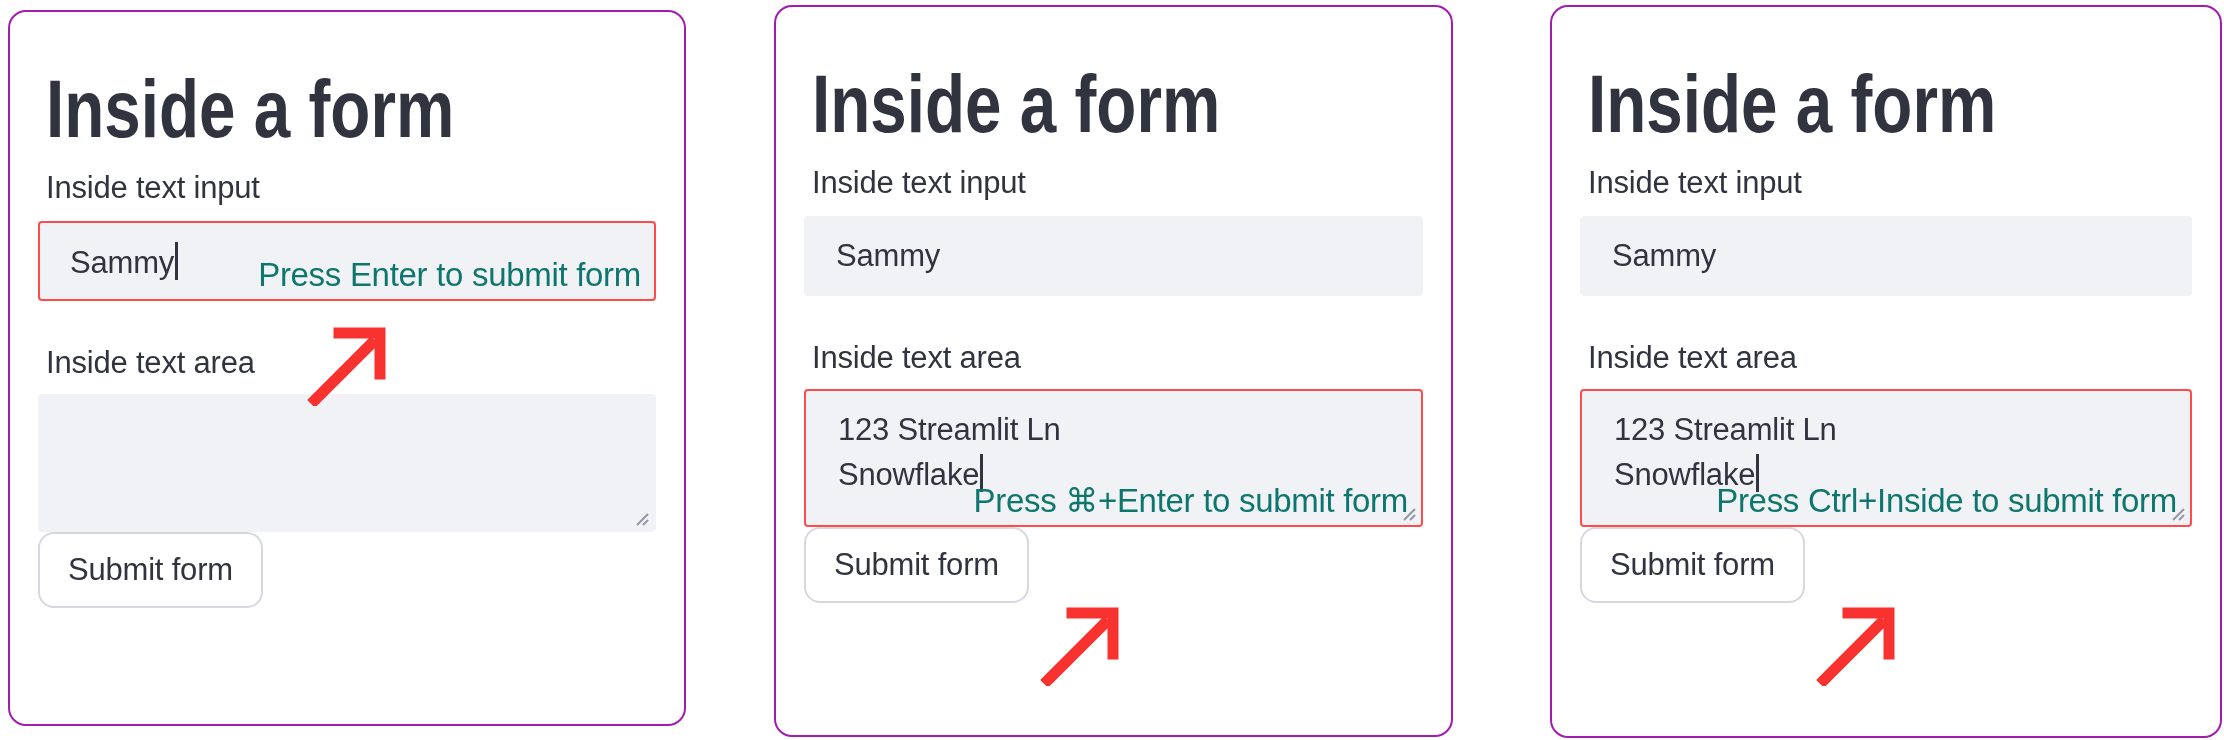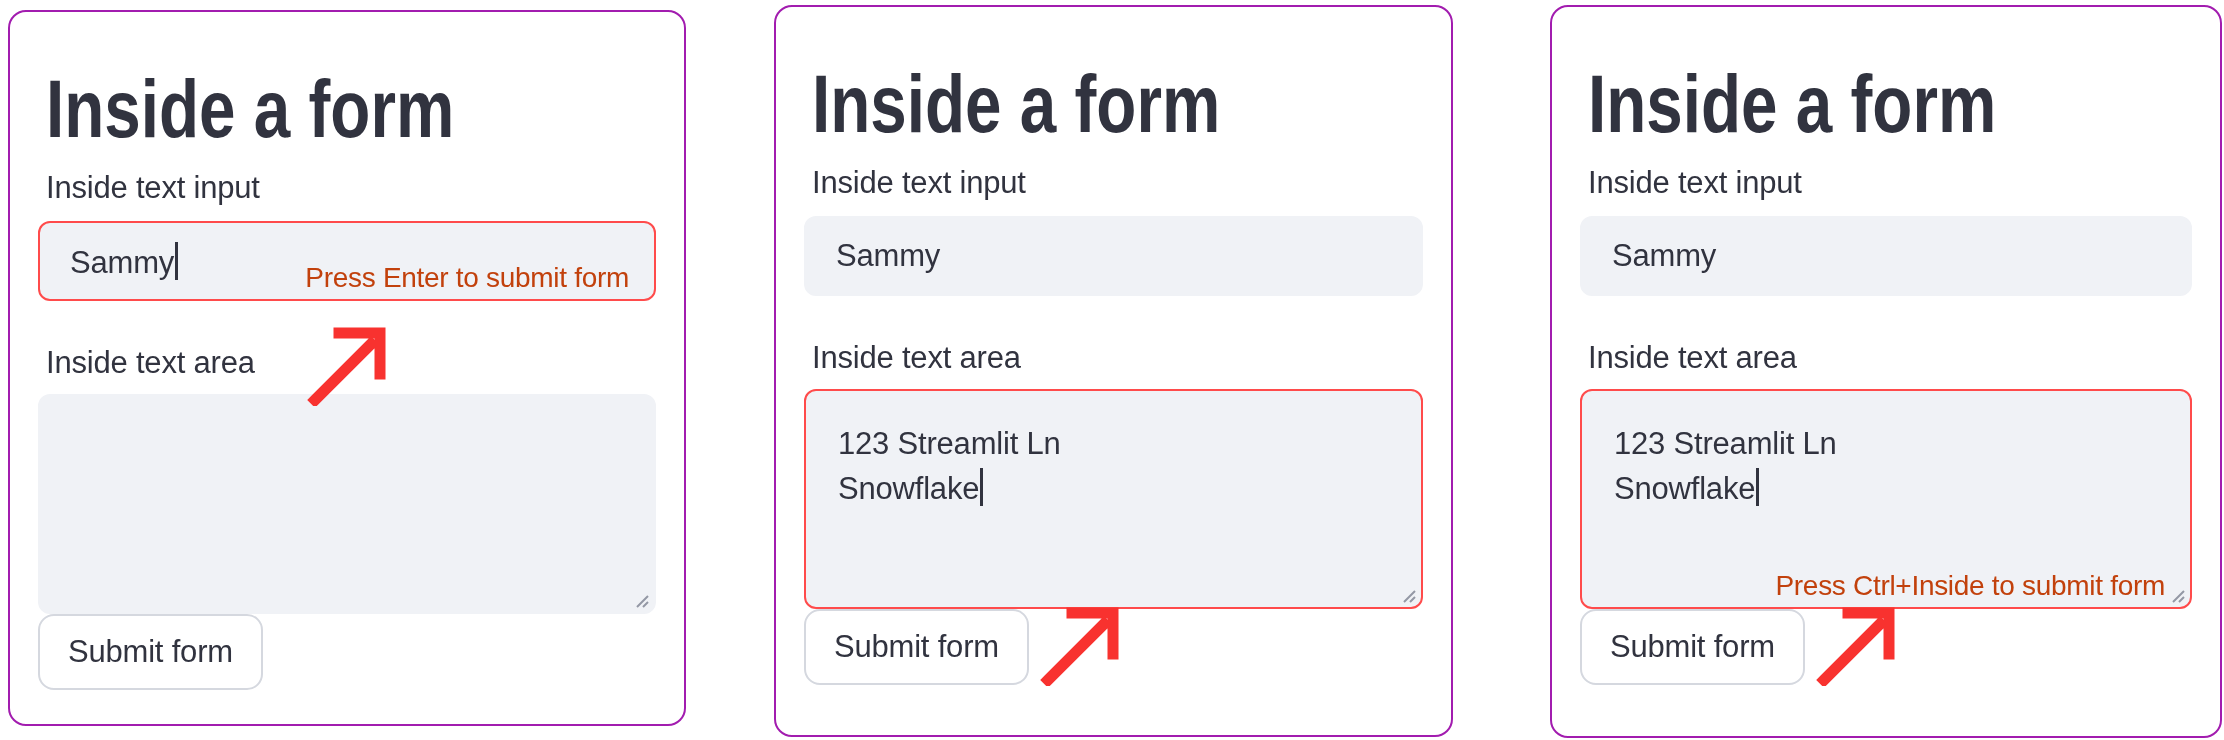--- a/index.html
+++ b/index.html
@@ -38,44 +38,44 @@
     letter-spacing: -0.2px;
     color: #31333F;
     white-space: nowrap;
   }
   .label.second { margin-top: 42px; }
 
   .field {
     position: relative;
     margin-top: 14px;
     background: #F0F2F6;
-    border-radius: 12px;
+    border-radius: 4px;
     border: 2px solid #F0F2F6;
   }
   .field.highlight { border-color: #FF4B4B; }
 
   .input { height: 80px; display: flex; align-items: center; padding: 0 30px; }
   .input .val { font-size: 31px; letter-spacing: -0.2px; color: #31333F; white-space: nowrap; }
 
-  .textarea { margin-top: 12px; height: 220px; padding: 30px 32px 0 32px; }
+  .textarea { margin-top: 12px; height: 138px; padding: 16px 32px 0 32px; }
   .ta-line { font-size: 31px; line-height: 45px; letter-spacing: -0.2px; color: #31333F; white-space: nowrap; }
 
   .caret {
     display: inline-block;
     width: 3px; height: 38px;
     background: #31333F;
     vertical-align: -7px;
     margin-left: 1px;
   }
   .hint {
     position: absolute;
-    right: 25px; bottom: 5px;
-    font-size: 28px;
+    right: 13px; bottom: 5px;
+    font-size: 33px;
     letter-spacing: -0.3px;
-    color: #c2410c;
+    color: #0f766e;
     white-space: nowrap;
   }
   .resize-handle { position: absolute; right: 4px; bottom: 3px; }
 
   button.submit {
     display: block;
     height: 76px;
     padding: 0 28px;
     background: #ffffff;
     border: 2px solid #D5D8DF;
@@ -125,20 +125,21 @@
   <div class="field input" role="textbox">
     <span class="val">Sammy</span>
   </div>
 
   <div class="label second">Inside text area</div>
   <div class="field textarea highlight" role="textbox">
     <div class="ta-line">123 Streamlit Ln</div>
     <div class="ta-line">
       <span>Snowflake</span><span class="caret"></span>
     </div>
+    <span class="hint">Press ⌘+Enter to submit form</span>
     <svg class="resize-handle" width="20" height="20" viewBox="0 0 20 20">
       <path d="M7 18 L18 7 M13 18 L18 13" stroke="#9498A5" stroke-width="2" fill="none"></path>
     </svg>
   </div>
 
   <button class="submit">Submit form</button>
 
   <svg class="arrow" viewBox="0 0 82 82">
     <path d="M8 76 L64 20 M32 9 L73 9 L73 50" stroke="#F8322F" stroke-width="11" fill="none" stroke-linecap="square" stroke-linejoin="miter"></path>
   </svg>

